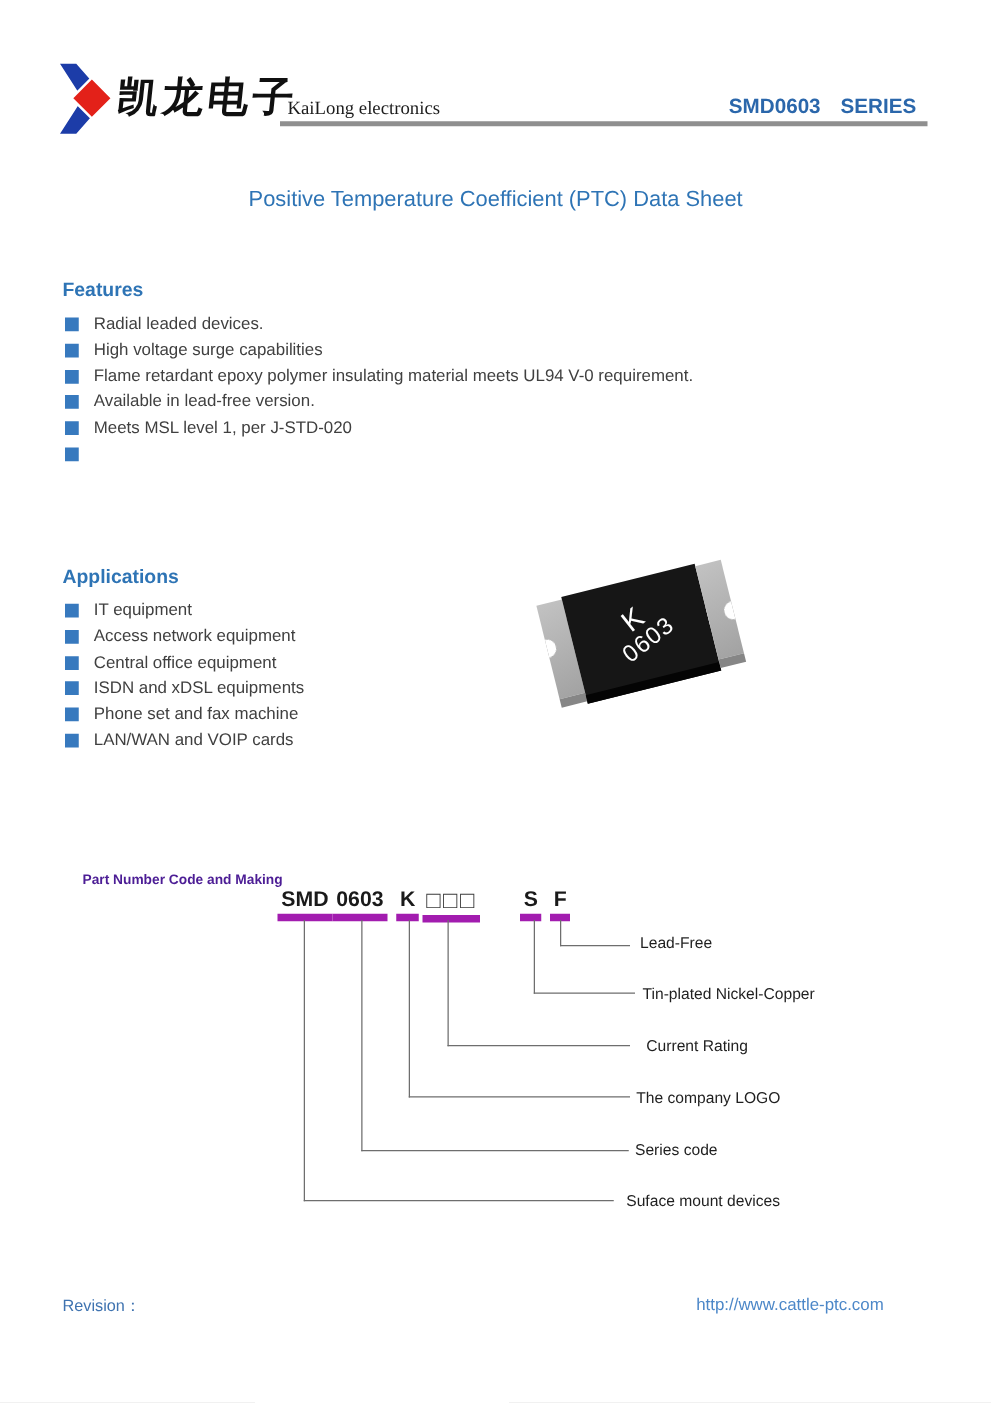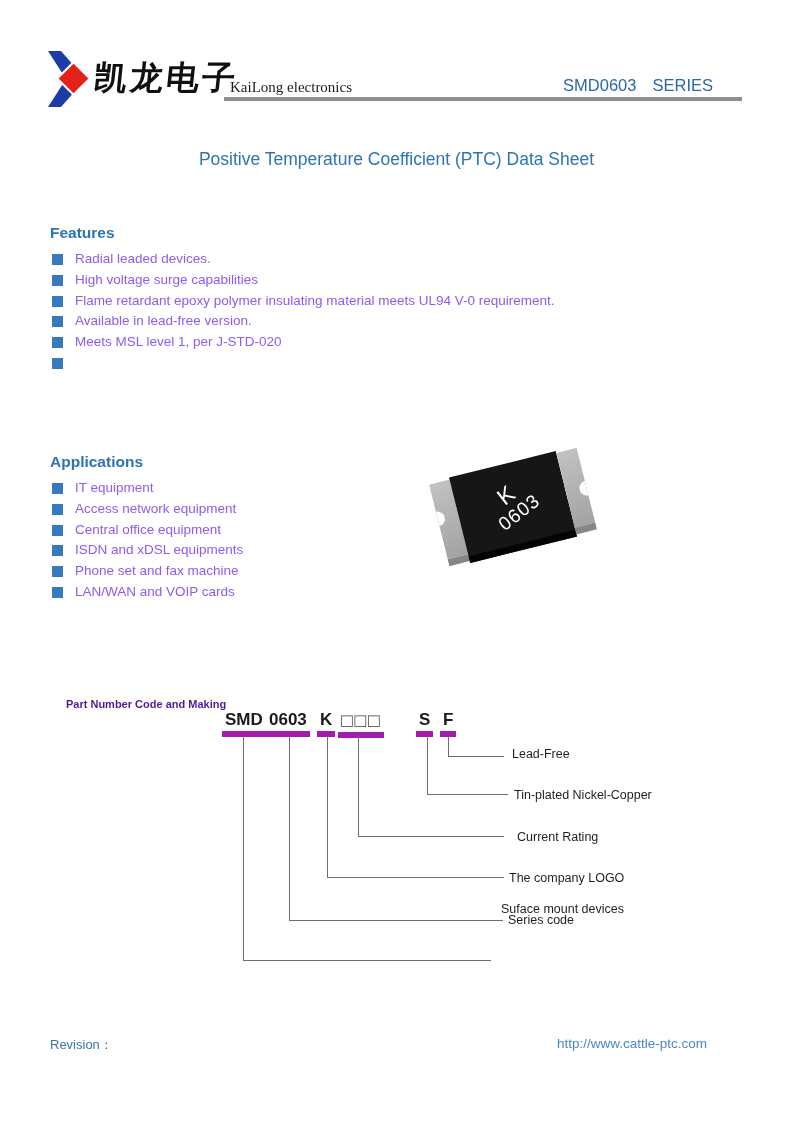--- a/index.html
+++ b/index.html
@@ -13,36 +13,36 @@
     position:absolute;left:94px;top:56px;font-size:33px;font-weight:bold;
     font-family:"DejaVu Sans",sans-serif;color:#101010;letter-spacing:3px;
     transform:skewX(-6deg);white-space:nowrap;
   }
   .brand-en{
     position:absolute;left:230px;top:79px;font-size:15px;
     font-family:"Liberation Serif",serif;color:#1c1c1c;white-space:nowrap;
   }
   .header-rule{position:absolute;left:224px;top:97px;width:518px;height:4px;background:#8f8f8f;}
   .series{
-    position:absolute;right:80px;top:76px;font-size:16.5px;font-weight:normal;
+    position:absolute;right:60px;top:76px;font-size:16.5px;font-weight:bold;
     color:#2b67ab;white-space:nowrap;
   }
   .series .gap{display:inline-block;width:16px;}
   
   .doc-title{
     position:absolute;left:0;top:149px;width:100%;text-align:center;
     font-size:17.5px;font-weight:normal;color:#2e74b5;
   }
   
   .section{position:absolute;left:50px;}
   .sec-features{top:224px;width:620px;}
   .sec-apps{top:453px;width:380px;}
   .sec-heading{font-size:15.5px;font-weight:bold;color:#2e74b5;margin:0 0 7px 0;}
   ul.bullets{list-style:none;margin:0;padding:0;}
-  ul.bullets li{display:flex;align-items:flex-start;line-height:20.8px;font-size:13.5px;color:#8b5cf6;}
+  ul.bullets li{display:flex;align-items:flex-start;line-height:20.8px;font-size:13.5px;color:#404040;}
   .sq{flex:0 0 auto;width:11px;height:11px;background:#3779be;margin:5px 12px 0 2px;}
   
   .chip{
     position:absolute;left:437px;top:463px;width:152px;height:88px;
     transform:rotate(-14deg);display:flex;align-items:center;
   }
   .chip-term{
     flex:0 0 21px;height:96%;box-sizing:border-box;border-bottom:7px solid #868686;
   }
   .chip-term.left{
@@ -78,21 +78,21 @@
   .c-box {left:358px;top:736px;width:145px;height:100px;}
   .c-k   {left:327px;top:736px;width:176px;height:141px;}
   .c-0603{left:289px;top:736px;width:213px;height:184px;}
   .c-smd {left:243px;top:736px;width:247px;height:224px;}
   .pn-label{position:absolute;font-size:12.5px;color:#1f1f1f;white-space:nowrap;}
   .lb-f   {left:512px;top:747px;}
   .lb-s   {left:514px;top:788px;}
   .lb-box {left:517px;top:830px;}
   .lb-k   {left:509px;top:871px;}
   .lb-0603{left:508px;top:913px;}
-  .lb-smd {left:501px;top:902px;}
+  .lb-smd {left:501px;top:954px;}
   
   .footer-revision{position:absolute;left:50px;top:1036px;font-size:13px;color:#3f73b0;}
   .footer-url{position:absolute;right:86px;top:1036px;font-size:13.5px;color:#4c87c8;text-decoration:none;}
 </style>
 </head>
 <body>
 
 <div class="page">
 
   <div class="logo">

